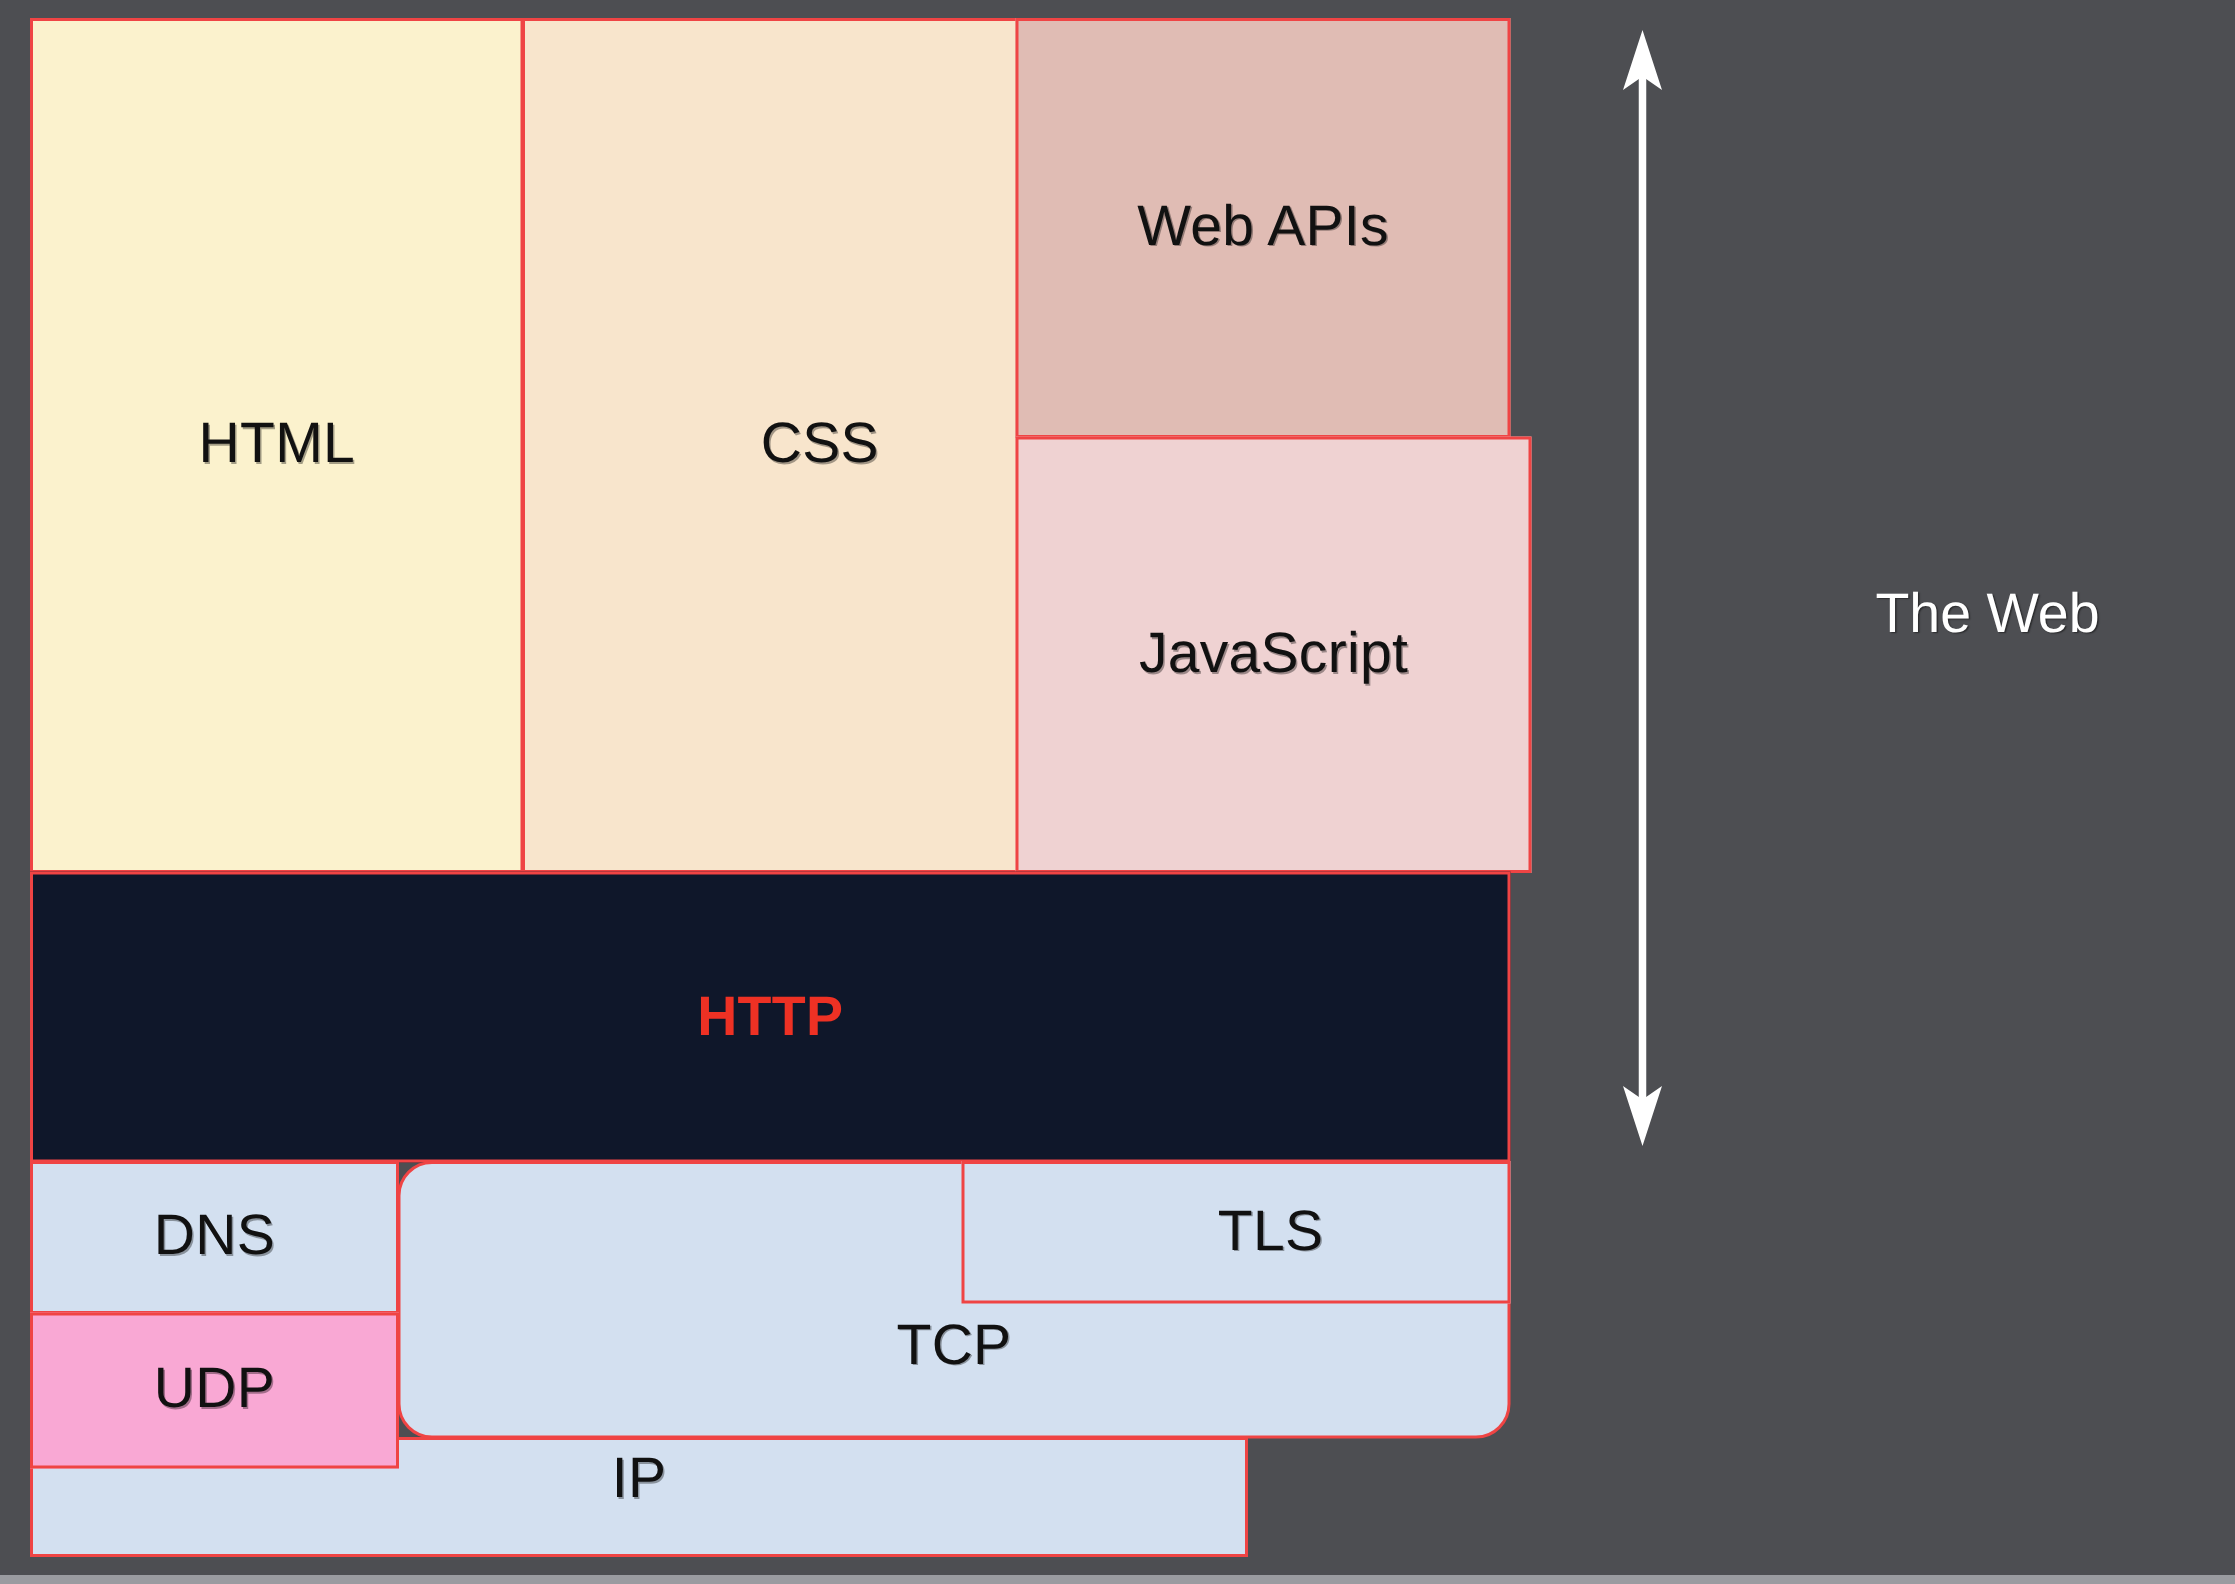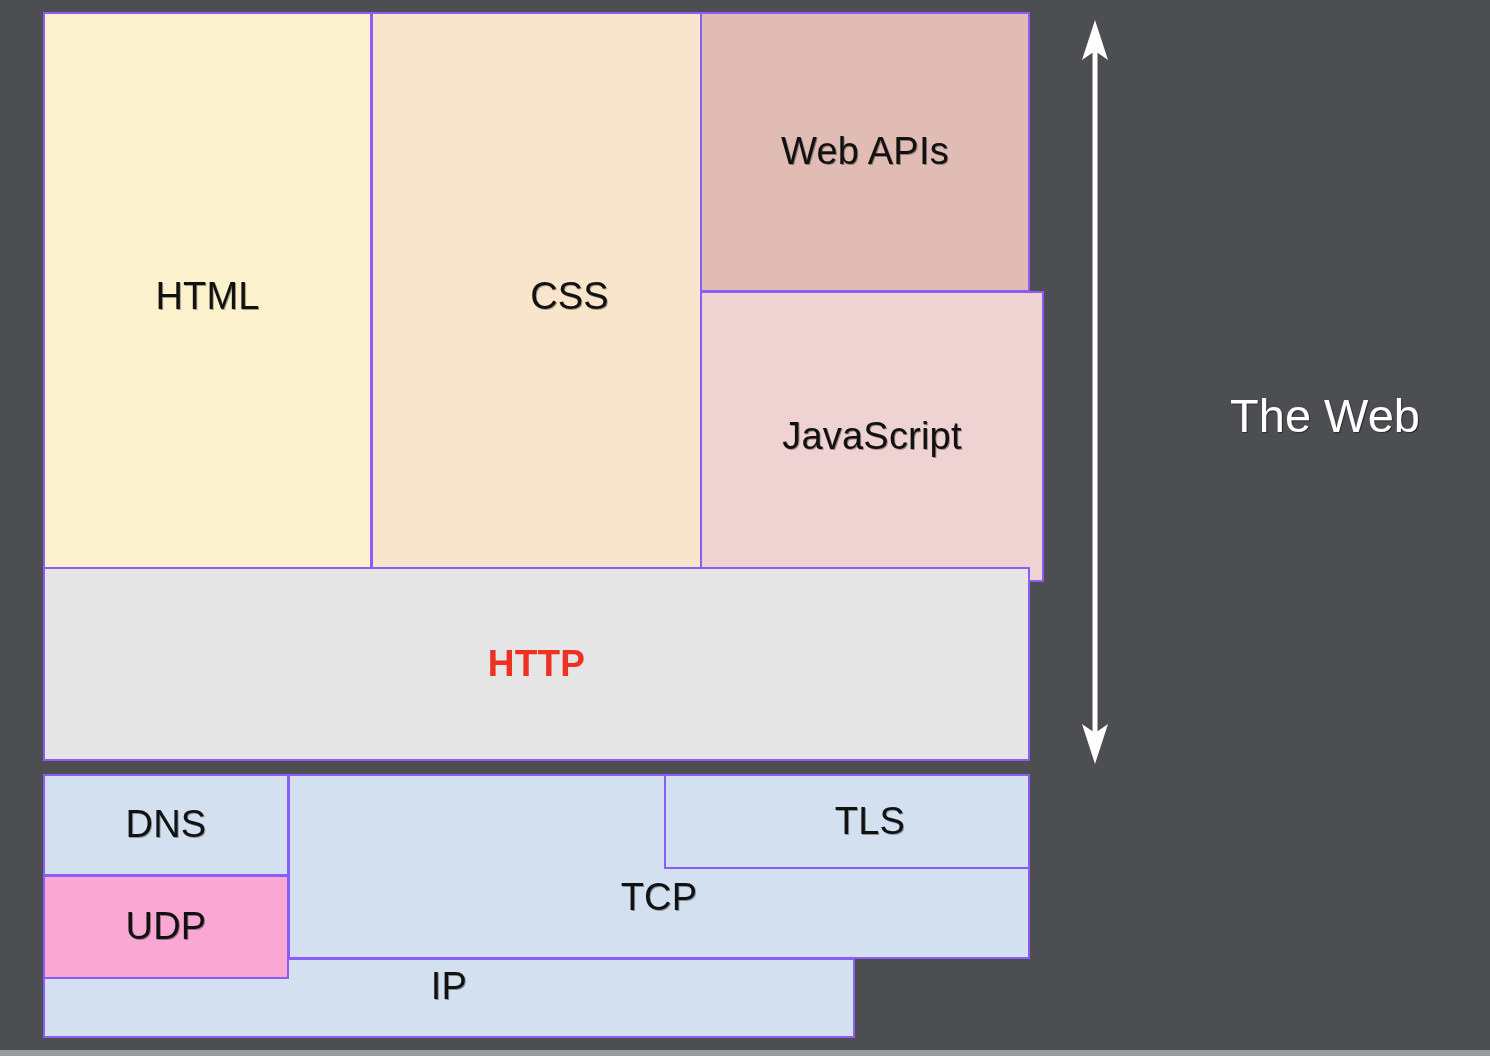--- a/index.html
+++ b/index.html
@@ -35,30 +35,29 @@
     position: absolute;
     left: 20px;
     top: 12px;
     width: 987px;
     height: 1026px;
   }
 
   .block {
     position: absolute;
     box-sizing: border-box;
-    border: 2px solid #8b5cf6;
+    border: 2px solid #ef4444;
     display: flex;
     align-items: center;
     justify-content: center;
     font-size: 38px;
     color: #111111;
     text-shadow: 1px 1px 0 rgba(0,0,0,0.35);
     letter-spacing: 0.2px;
     line-height: 1.1;
-    margin-left: 23px;
   }
 
   
   .b-html {
     left: 0px;  top: 0px;
     width: 329px; height: 570px;
     background: #fbf2cd;
   }
   .b-css {
     left: 328px; top: 0px;
@@ -71,23 +70,23 @@
     background: #e0bcb4;
   }
   .b-javascript {
     left: 657px; top: 279px;
     width: 344px; height: 291px;
     background: #efd2d2;
   }
 
   
   .b-http {
-    left: 0px; top: 555px;
+    left: 0px; top: 569px;
     width: 987px; height: 194px;
-    background: #e5e5e5;
+    background: #0f172a;
     font-weight: bold;
     font-size: 37px;
     color: #ee3124;
     text-shadow: none;
   }
 
   
   .b-dns {
     left: 0px; top: 762px;
     width: 246px; height: 102px;
@@ -114,38 +113,38 @@
   .b-ip {
     left: 0px; top: 946px;
     width: 812px; height: 80px;
     background: #d3e0f0;
     align-items: flex-start;
     padding-top: 6px;
   }
 
   
   .b-tls { z-index: 3; }
-  .b-tcp { z-index: 2; }
+  .b-tcp { z-index: 2; border-radius: 23px; }
   .b-dns, .b-udp { z-index: 3; }
 
   
   .web-arrow {
     position: absolute;
     left: 1074px;
     top: 18px;
     width: 42px;
     height: 748px;
   }
   .web-label {
     position: absolute;
     left: 1180px;
     top: 388px;
     width: 290px;
     text-align: center;
-    font-size: 47px;
+    font-size: 37px;
     color: #ffffff;
     text-shadow: 1px 1px 1px rgba(0,0,0,0.45);
   }
 </style>
 </head>
 <body>
 
 <div id="canvas">
 
   <div class="stack">

